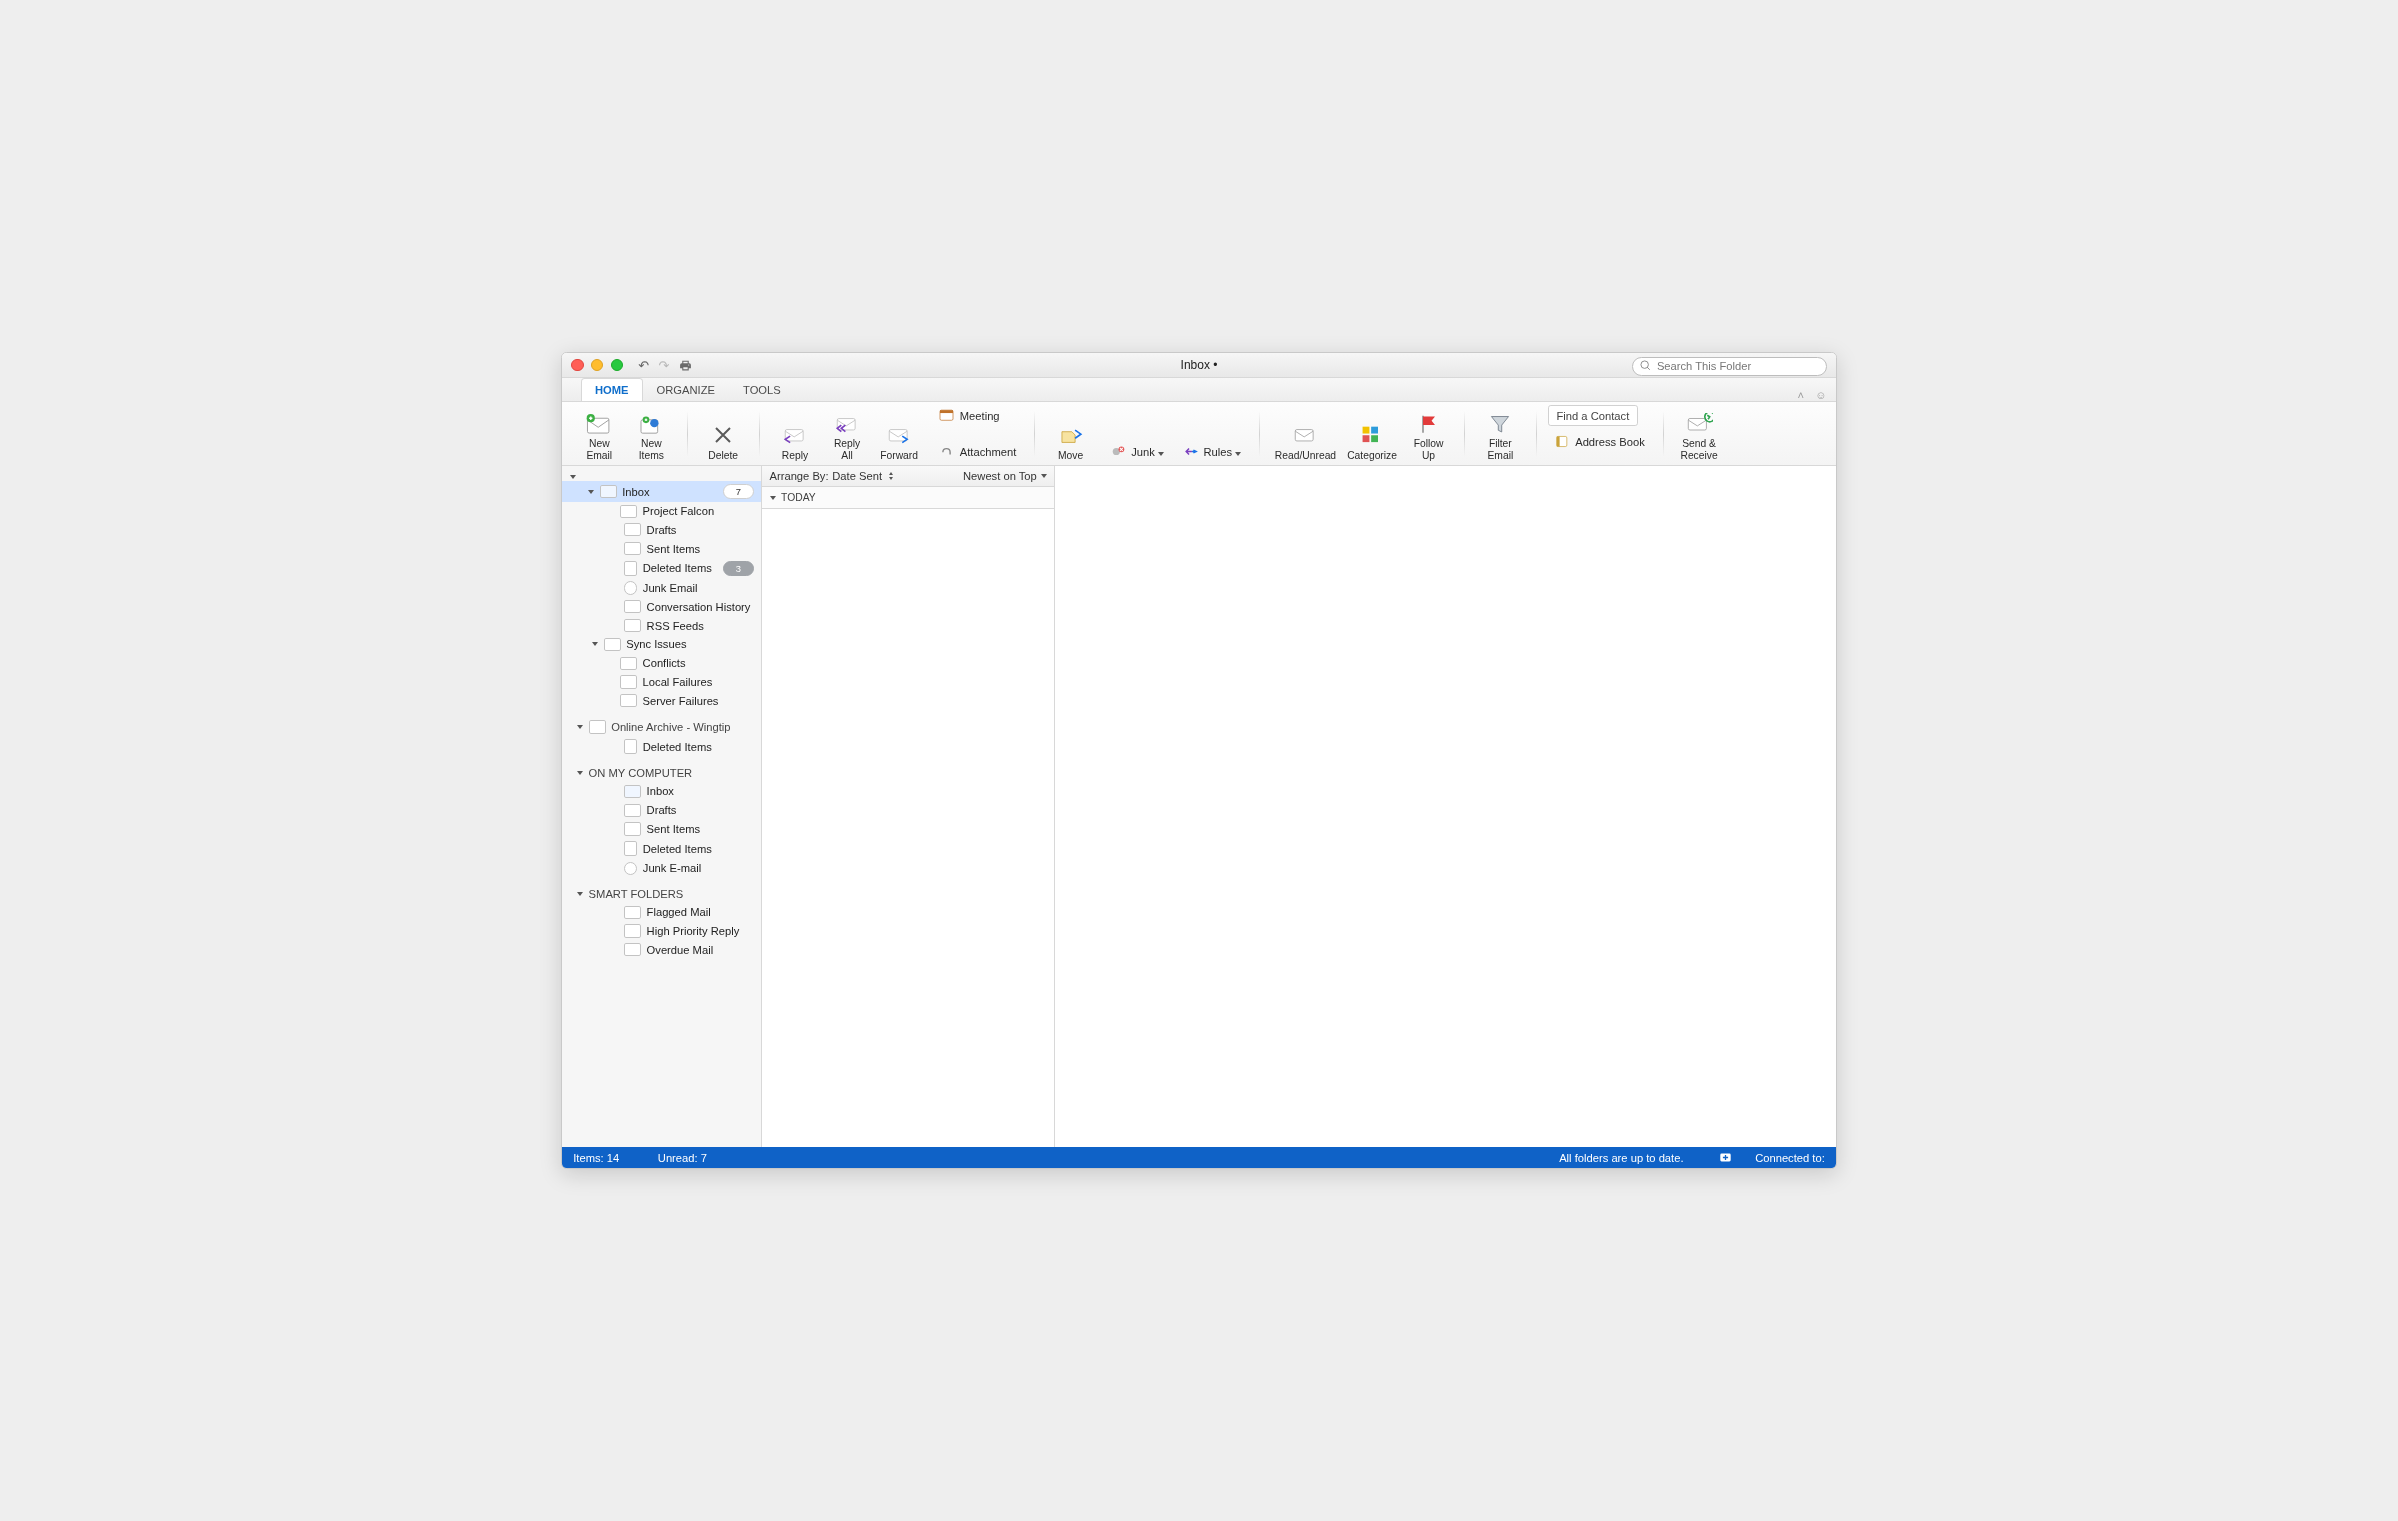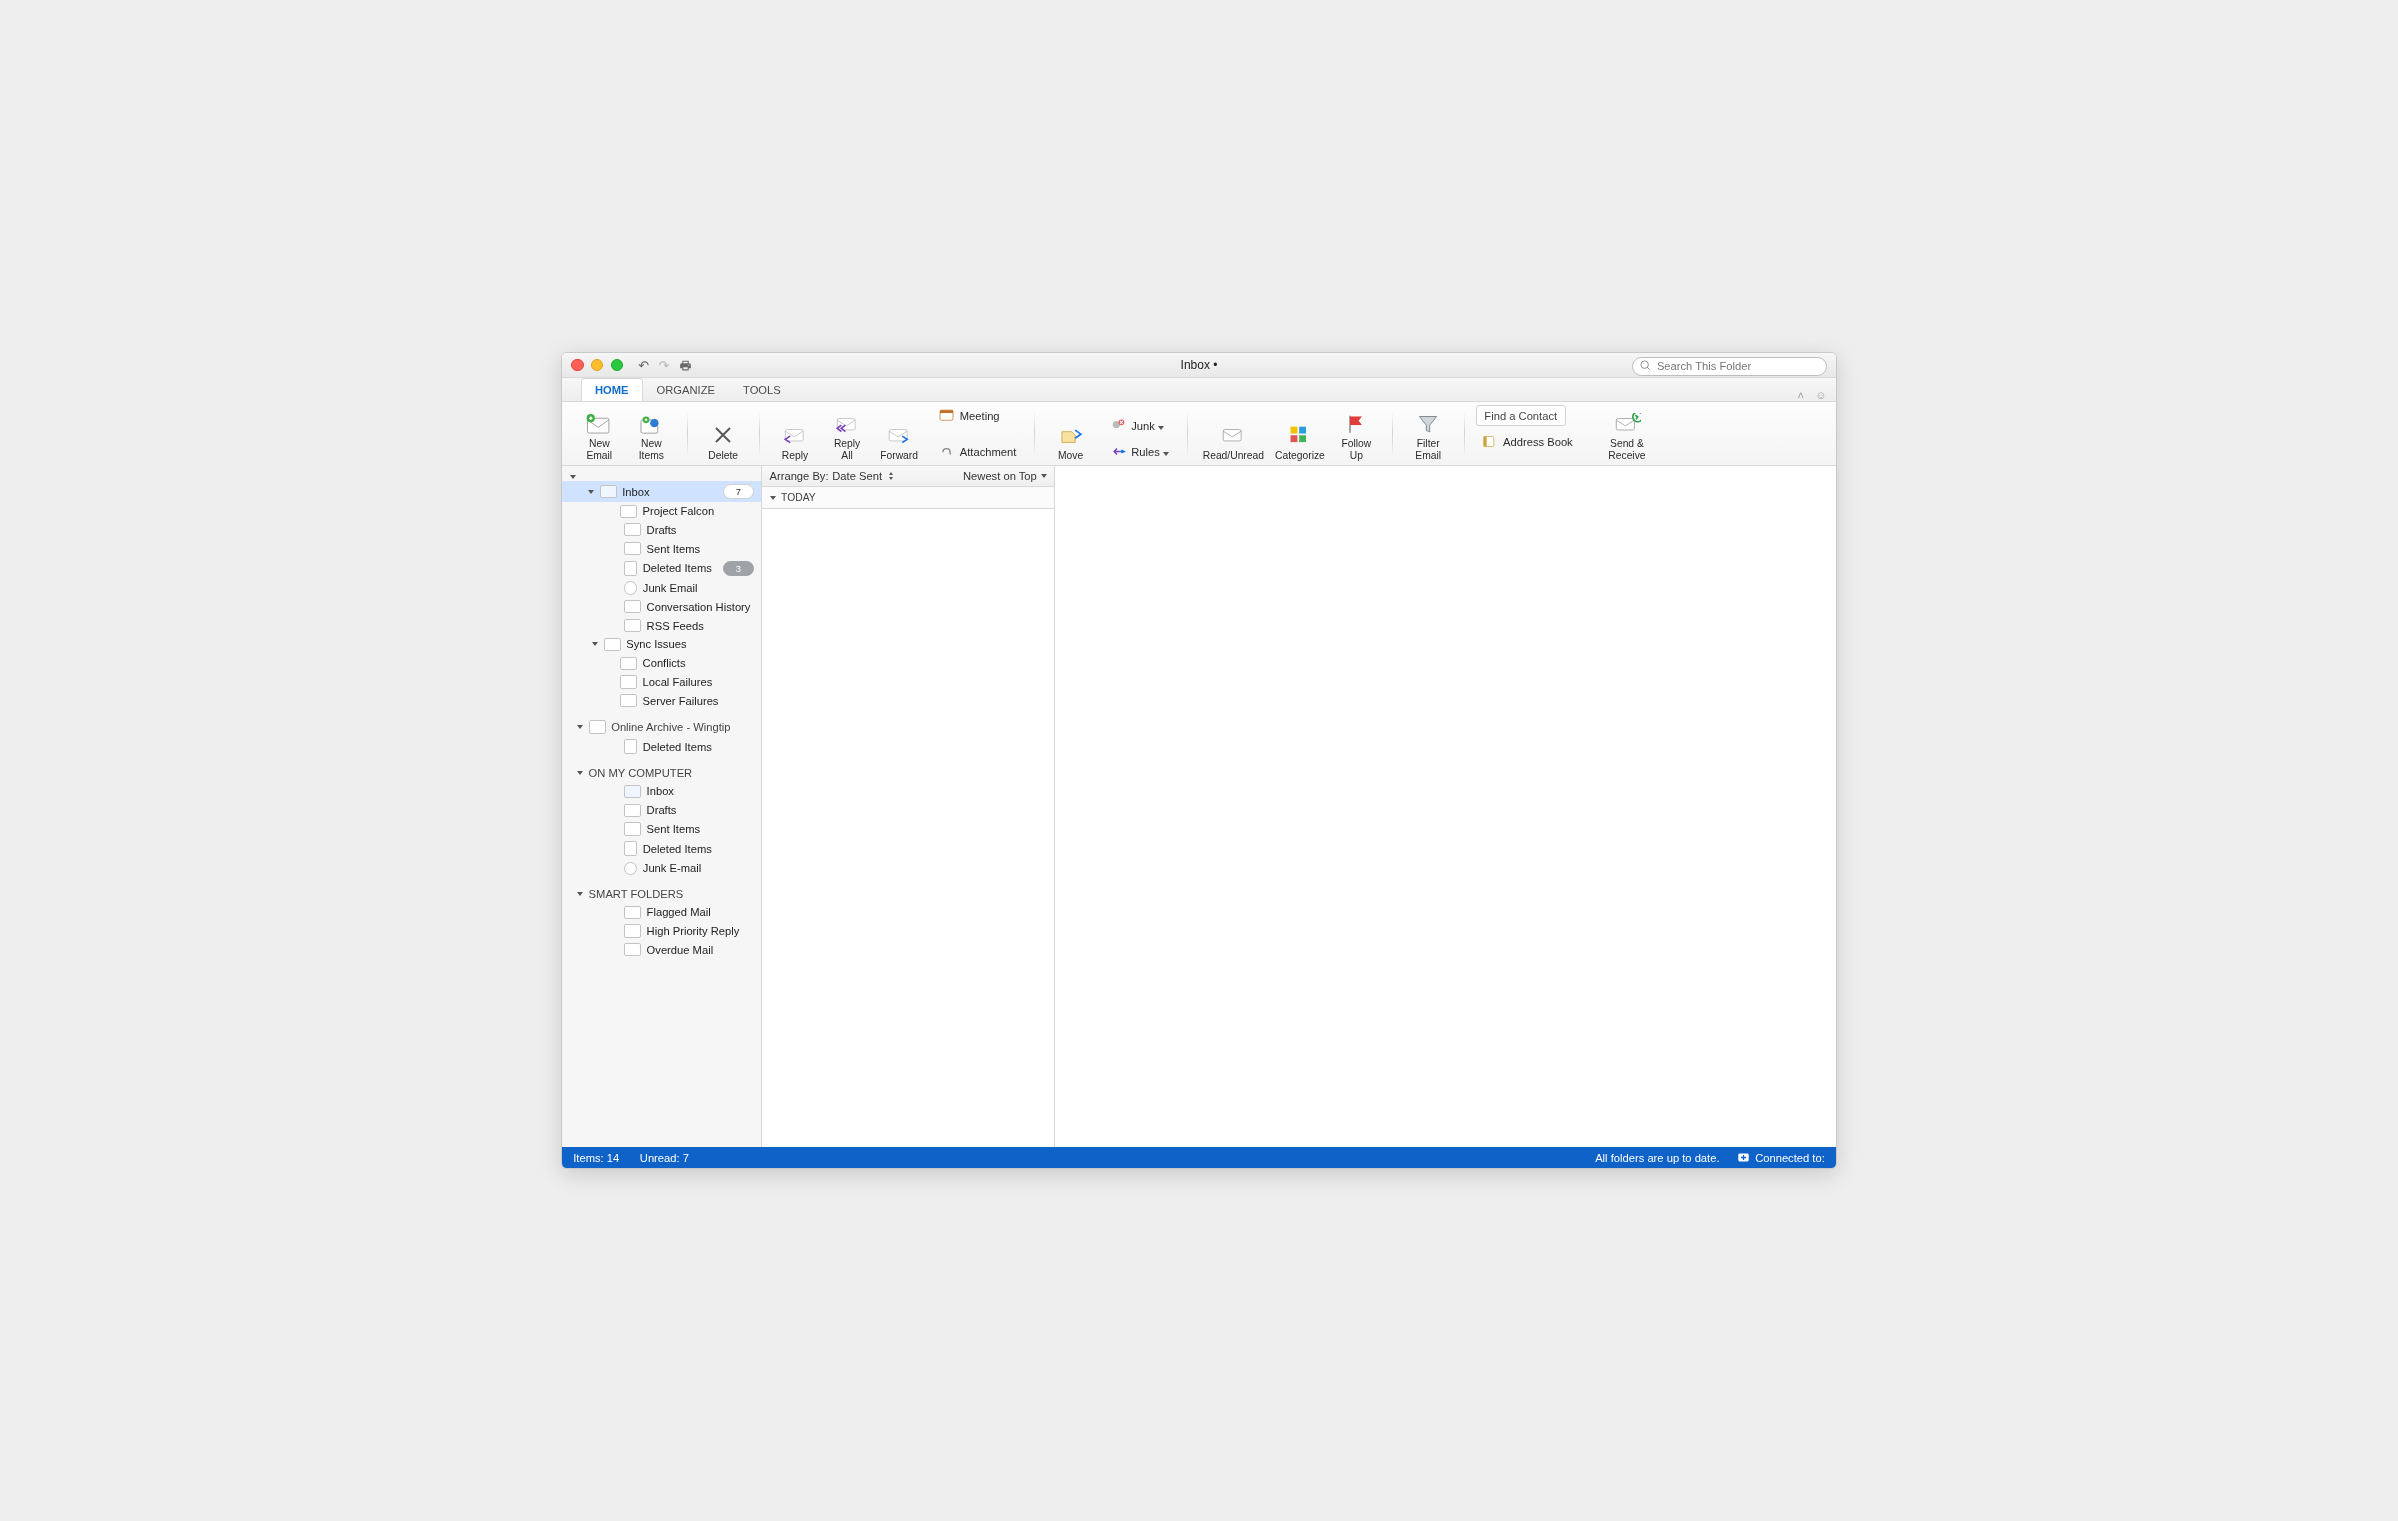--- a/index.html
+++ b/index.html
@@ -120,21 +120,21 @@
   .msg .prev{font-size:10.3px;opacity:.95;margin-top:3.7px;}
   
   .reading{flex:1;background:#fff;}
   
   .navbar{height:32px;background:linear-gradient(#fbfbfb,#f0f0f0);border-top:0.9px solid var(--border);display:flex;align-items:center;padding:0 9.4px;font-size:16px;color:#8a8a8a;}
   .navbar .navitem{margin-right:20.6px;cursor:pointer;}
   .navbar .navitem.active{color:var(--navActive);font-weight:500;}
   .navbar .spacer{flex:1;}
   .navbar .toggle{color:#9b9b9b;}
   
-  .status{height:20.6px;background:var(--status);color:#fff;display:flex;align-items:center;padding:0 11.2px;font-size:11.2px;}
+  .status{height:20.6px;background:var(--status);color:#fff;display:flex;align-items:center;padding:0 11.2px;font-size:11.2px;gap:18px;}
   .status .gap{flex:1;}
   .status .sicon{display:inline-flex;align-items:center;margin-right:5.6px;}
   .chev-down-sm{width:0;height:0;border-top:4.7px solid #555;border-left:3.7px solid transparent;border-right:3.7px solid transparent;display:inline-block;}
   .sort-ic{display:inline-block;margin-left:3.7px;}
   .sort-ic::before{content:"";display:block;width:0;height:0;border-left:2.8px solid transparent;border-right:2.8px solid transparent;border-bottom:3.7px solid #555;margin-bottom:1.9px;}
   .sort-ic::after{content:"";display:block;width:0;height:0;border-left:2.8px solid transparent;border-right:2.8px solid transparent;border-top:3.7px solid #555;}
   
   .svg{display:block;}
 </style>
 </head>
@@ -279,21 +279,21 @@
     <div class="group">
       <div class="rbtn">
         <span class="ic">
           <svg width="28" height="24" viewBox="0 0 34 28">
               <path d="M6 10h12l4 4v9H6z" fill="#f7e3a1" stroke="#caa33a"></path>
               <path d="M22 8l7 5l-7 5" fill="none" stroke="#1a73e8" stroke-width="2"></path>
             </svg>
         </span>
         <span class="lbl">Move</span>
       </div>
-      <div style="display:flex;flex-direction:column;gap:5.6px;margin-left:5.6px;">
+      <div style="display:flex;flex-direction:row;gap:5.6px;margin-left:5.6px;">
         <div class="sidebtn">
           <span><svg width="15" height="13" viewBox="0 0 20 18">
                 <circle cx="7" cy="9" r="5" fill="#bbb"></circle>
                 <circle cx="14" cy="6" r="4" fill="#e45a5a"></circle>
                 <path d="M12 4l4 4M16 4l-4 4" stroke="#fff" stroke-width="1.4"></path>
               </svg></span>
           <span><span>Junk</span> <span class="chev-down-sm"></span></span>
         </div>
         <div class="sidebtn">
           <span><svg width="15" height="13" viewBox="0 0 20 18">

